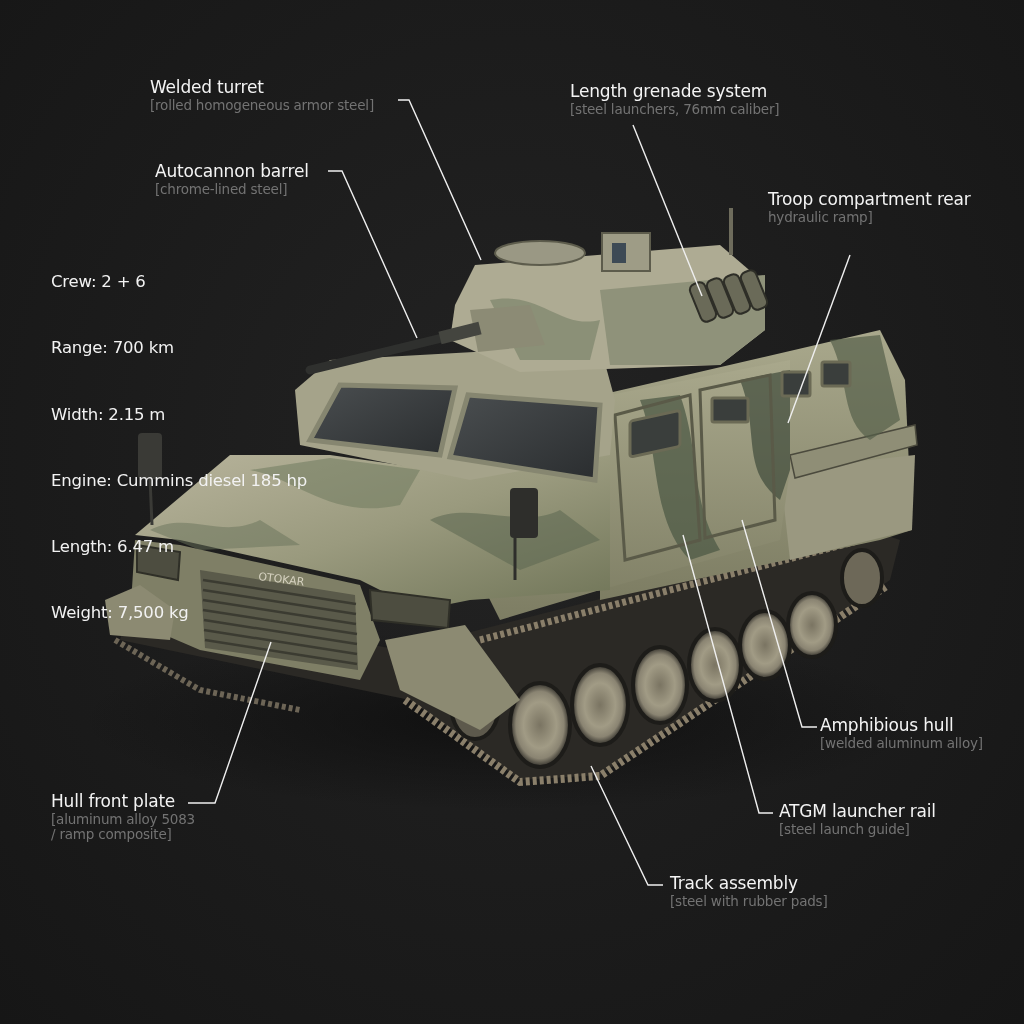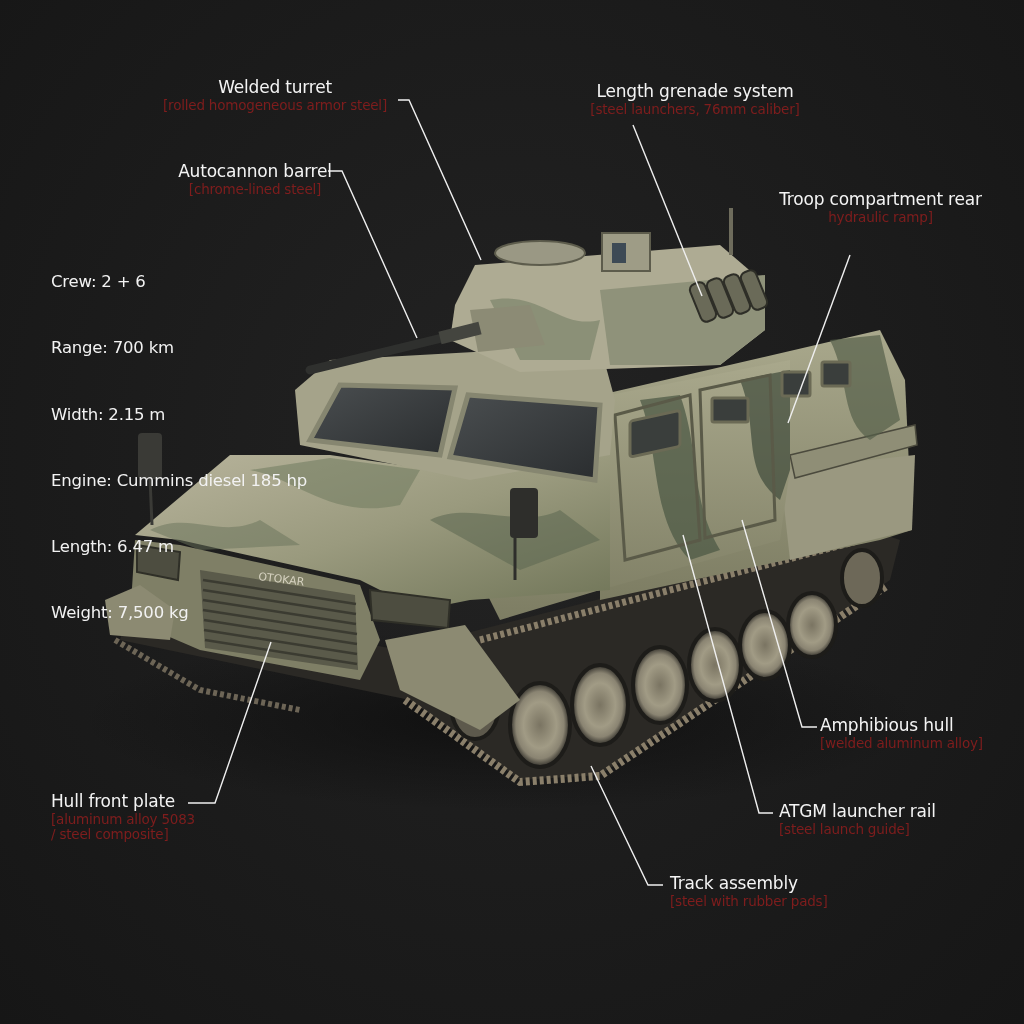--- a/index.html
+++ b/index.html
@@ -6,22 +6,22 @@
   body {
     width:1024px; height:1024px; overflow:hidden;
     background: radial-gradient(ellipse at 50% 45%, #232323 0%, #1b1b1b 60%, #161616 100%);
     font-family: "DejaVu Sans", sans-serif;
     color:#f2f2f2; position:relative;
   }
   .stage { position:absolute; left:0; top:0; width:1024px; height:1024px; }
   svg.art { position:absolute; left:0; top:0; }
   .lbl { position:absolute; line-height:1.15; }
   .lbl .t { font-size:17px; color:#f4f4f4; letter-spacing:-0.2px; }
-  .lbl .m { font-size:13.5px; color:#7f1d1d; letter-spacing:-0.2px; }
-  .center { text-align:center; }
+  .lbl .m { font-size:13.5px; color:#737373; letter-spacing:-0.2px; }
+  .center { text-align:left; }
   .specs { position:absolute; left:51px; top:226px; font-size:16.5px; line-height:20.3px; color:#f2f2f2; letter-spacing:-0.2px; }
   .specs div { white-space:nowrap;margin-top:46px; }
 </style>
 </head>
 <body>
 
 <div class="stage">
 
 <svg class="art" width="1024" height="1024" viewBox="0 0 1024 1024">
   <defs>
@@ -180,21 +180,21 @@
 </div>
 
 <div class="lbl center" style="left:768px; top:190px; width:225px;">
   <div class="t">Troop compartment rear</div>
   <div class="m">hydraulic ramp]</div>
 </div>
 
 <div class="lbl" style="left:51px; top:792px; width:200px;">
   <div class="t">Hull front plate</div>
   <div class="m">[aluminum alloy 5083</div>
-  <div class="m">/ steel composite]</div>
+  <div class="m">/ ramp composite]</div>
 </div>
 
 <div class="lbl" style="left:820px; top:716px; width:200px;">
   <div class="t">Amphibious hull</div>
   <div class="m">[welded aluminum alloy]</div>
 </div>
 
 <div class="lbl" style="left:779px; top:802px; width:220px;">
   <div class="t">ATGM launcher rail</div>
   <div class="m">[steel launch guide]</div>

